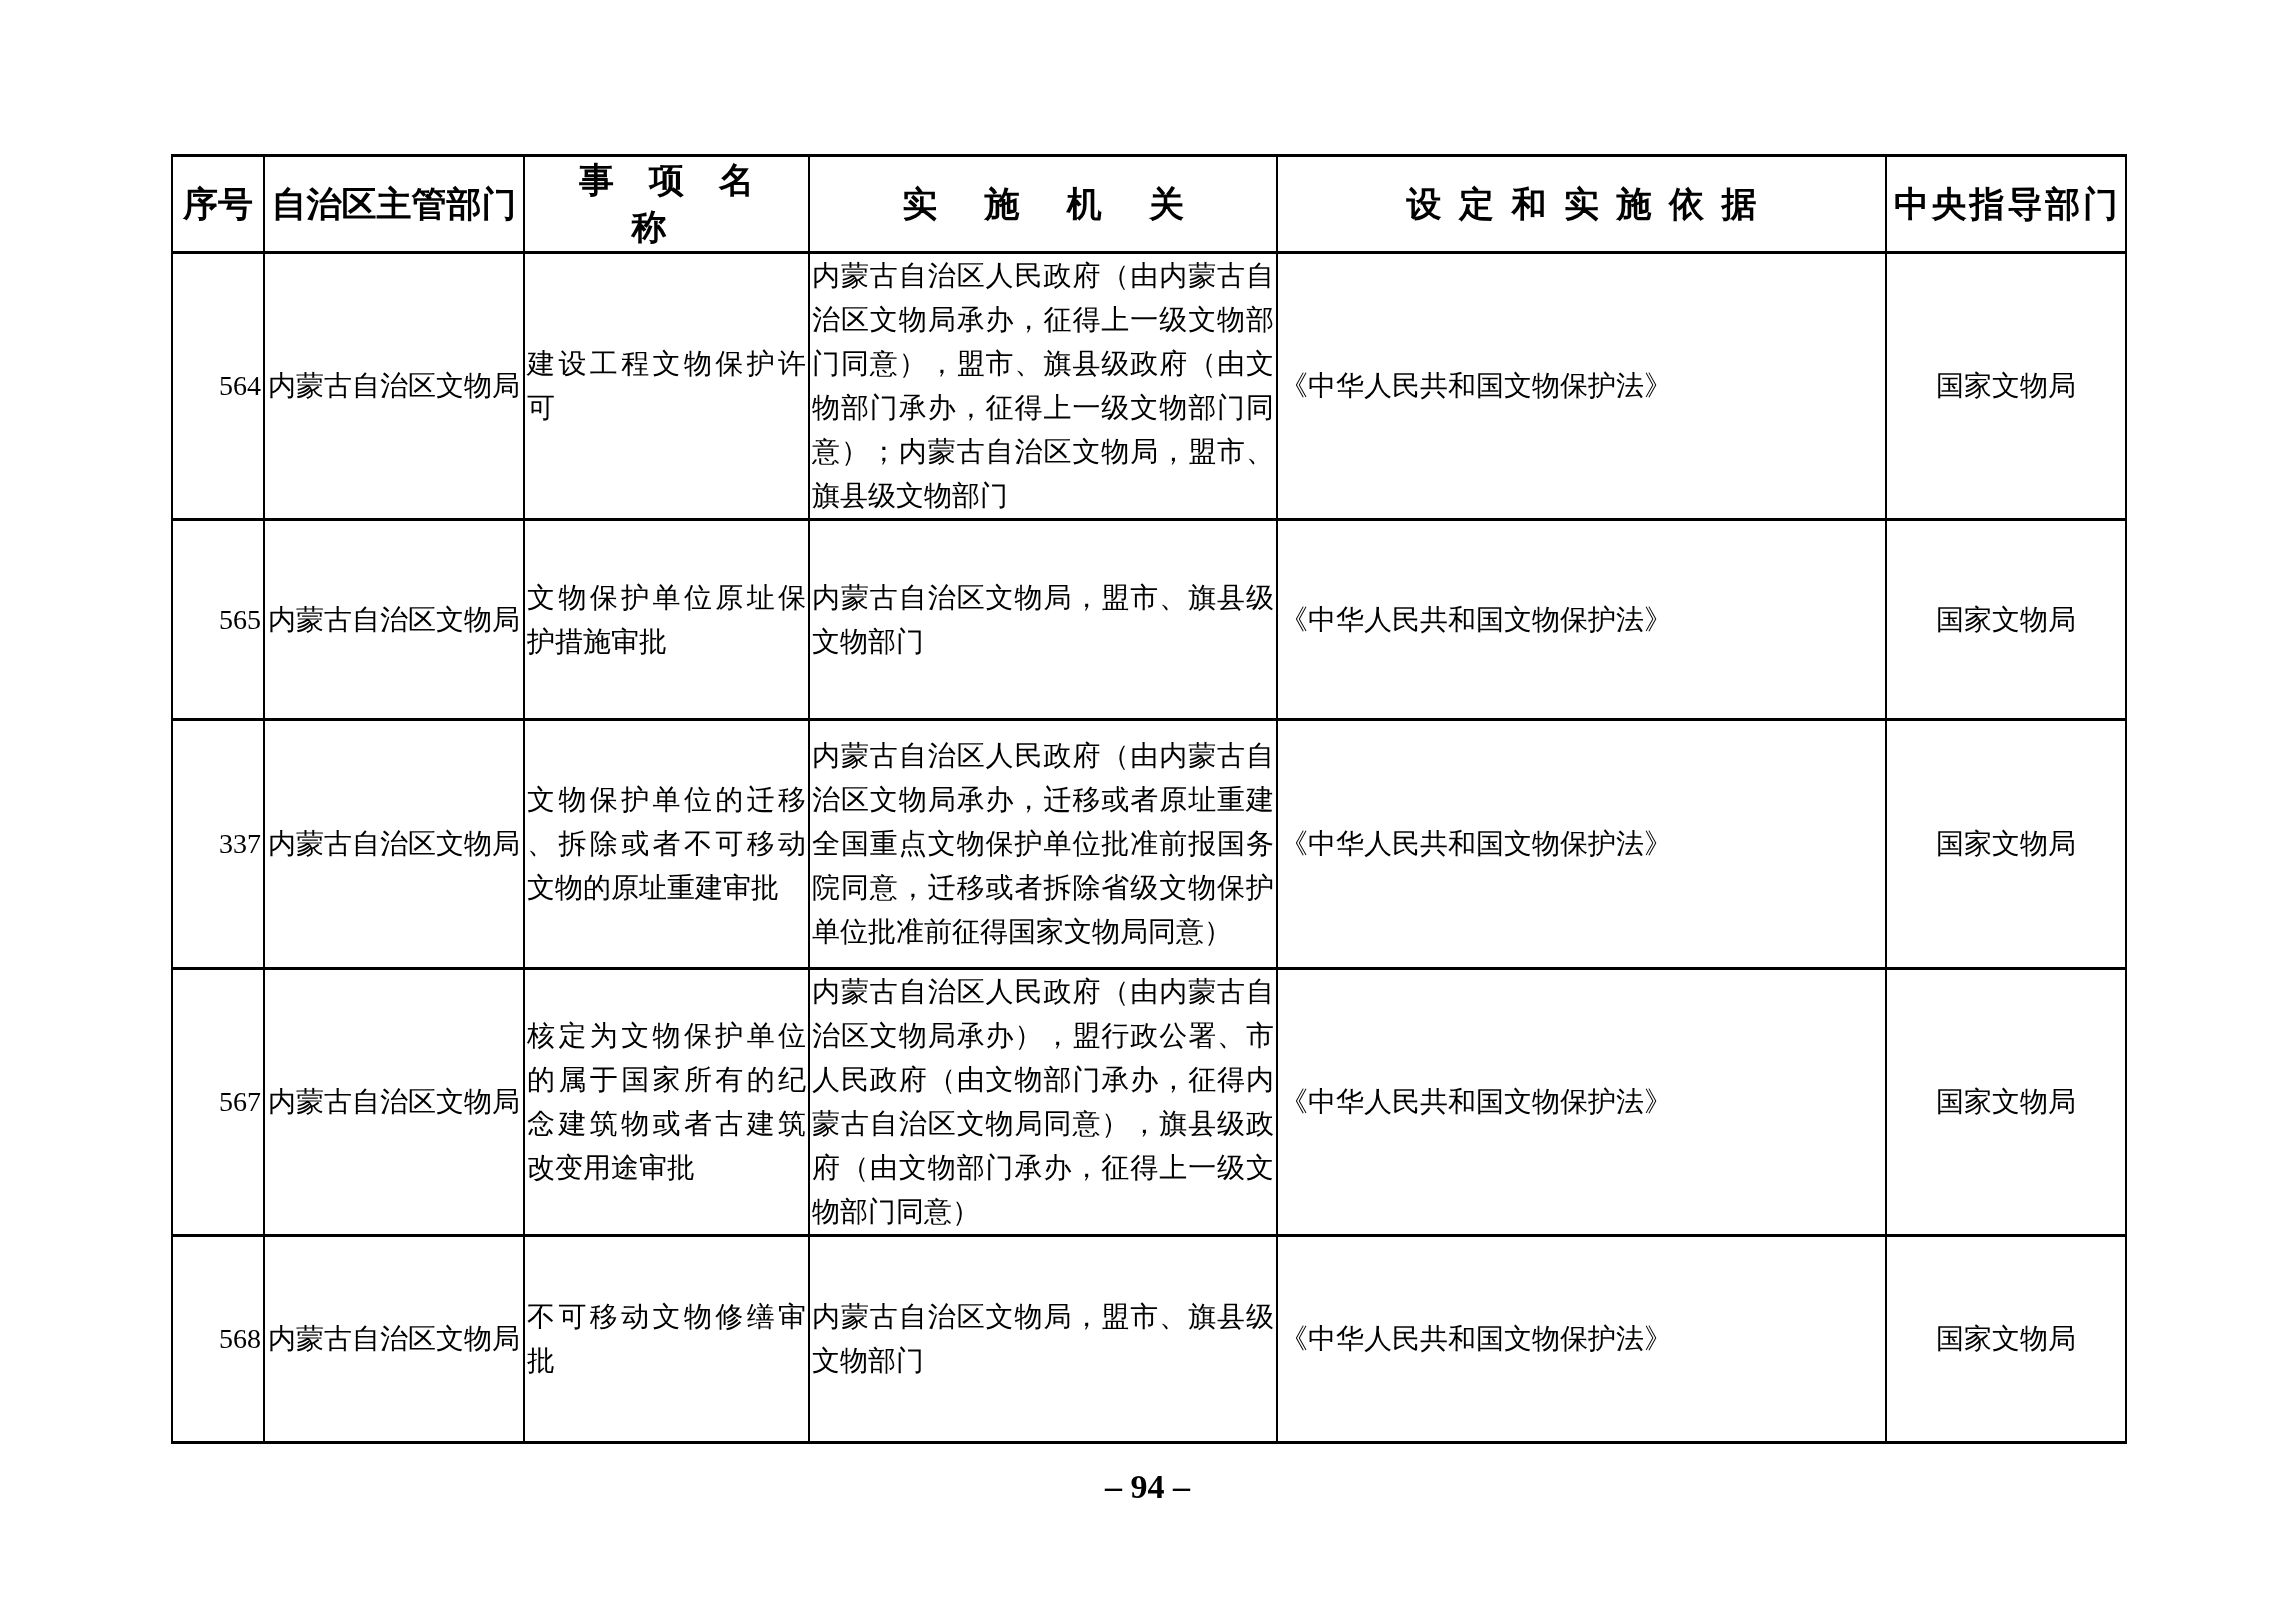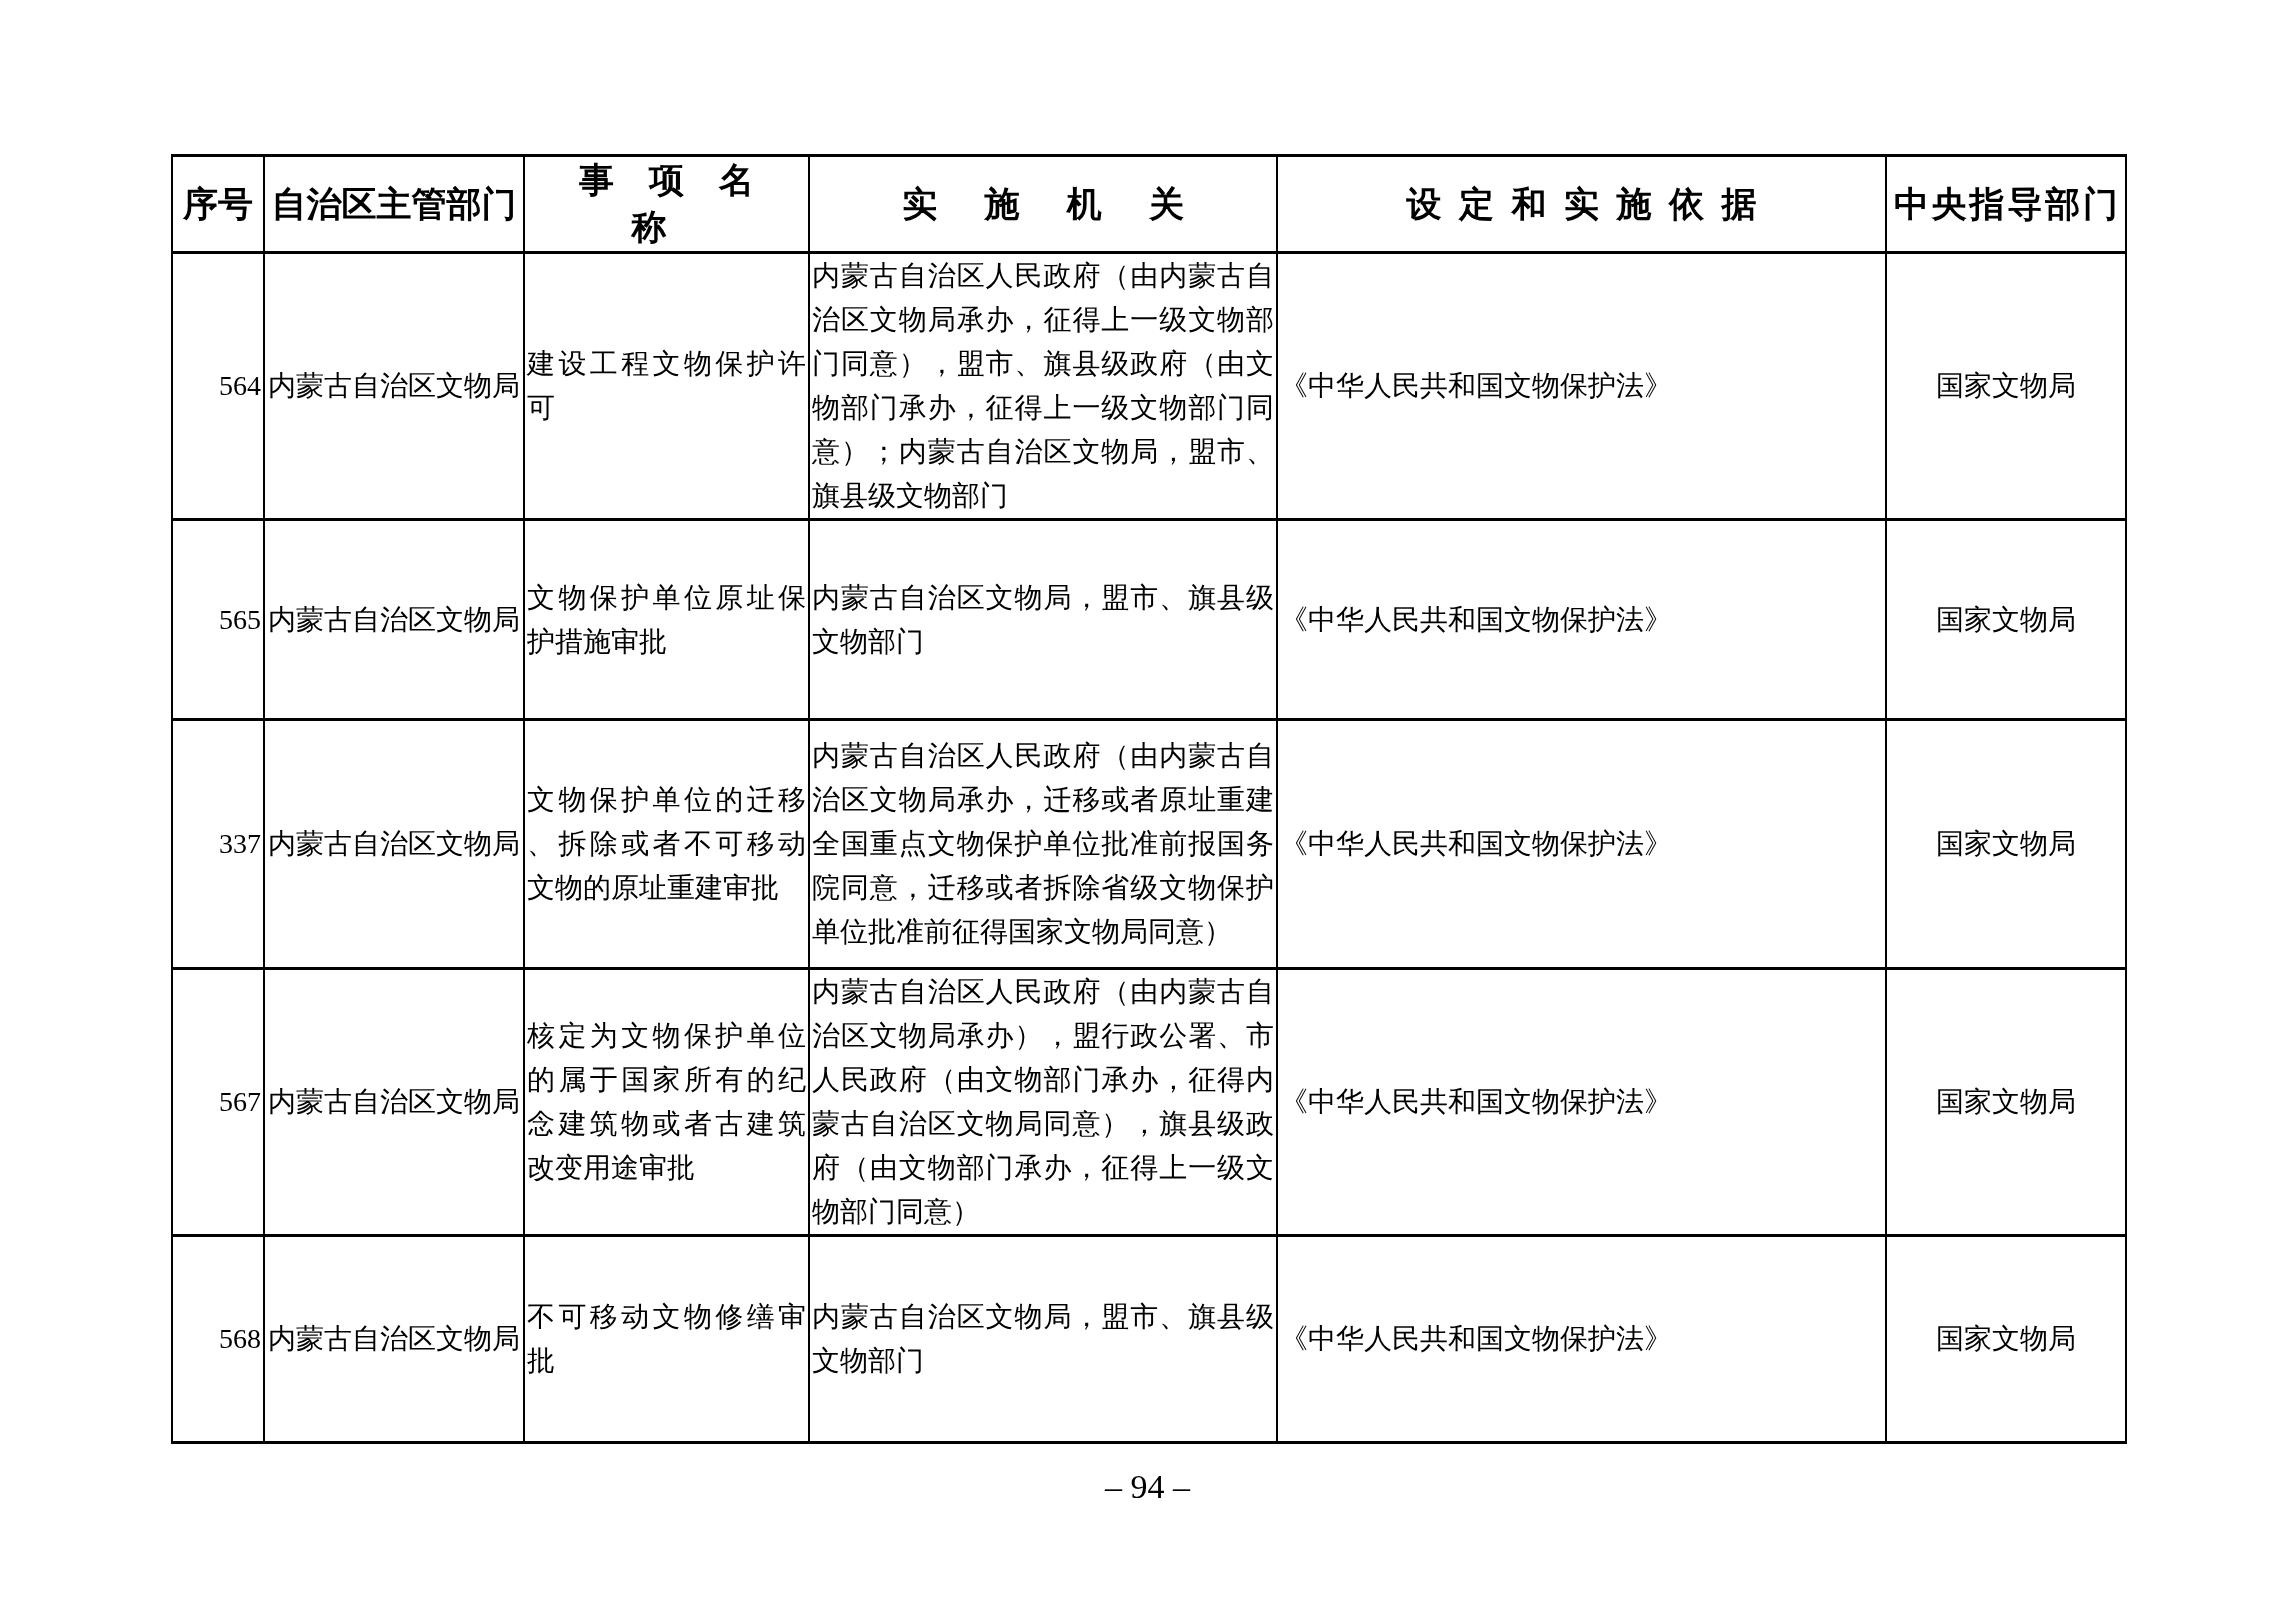--- a/index.html
+++ b/index.html
@@ -82,20 +82,21 @@
 
   .footer {
     position: absolute;
     top: 1468px;
     left: 0;
     width: 100%;
     text-align: center;
     font-family: "Liberation Serif", serif;
     font-size: 34px;
     color: #000000;
+    font-weight: bold;
   }
 </style>
 </head>
 <body>
 
 <div class="page">
 
   <table class="approval">
     <colgroup>
       <col class="c-xh">

